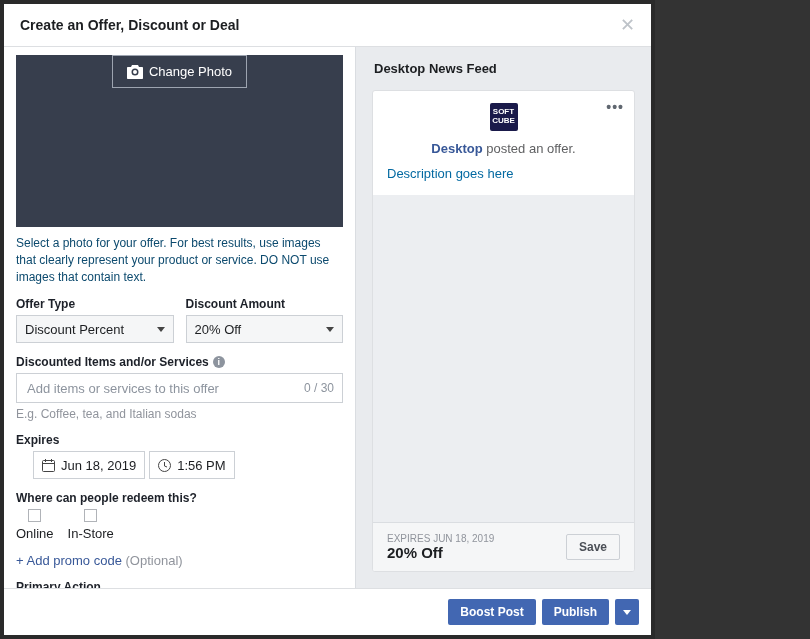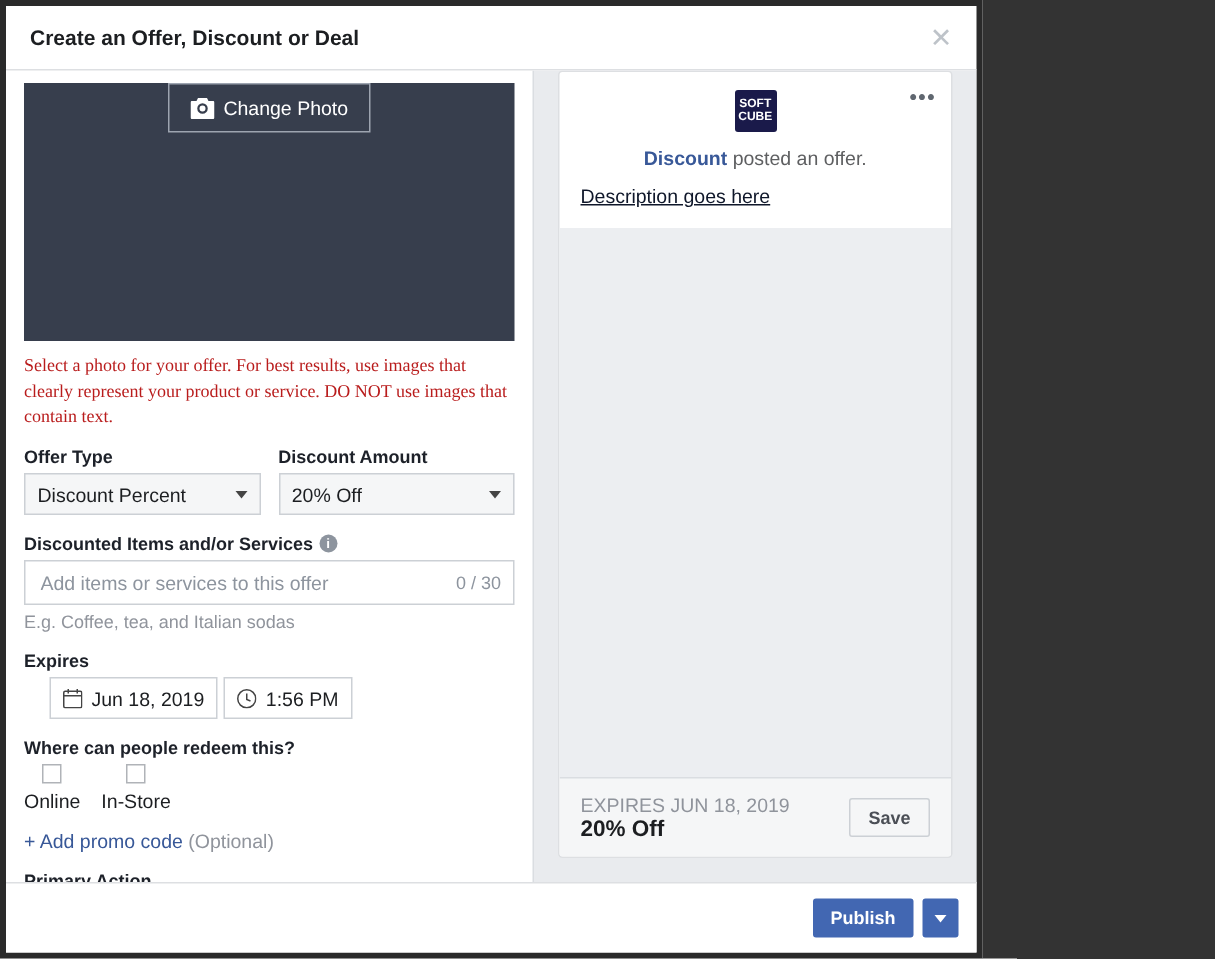--- a/index.html
+++ b/index.html
@@ -65,24 +65,23 @@
     padding: 8px 14px;
     display: flex;
     align-items: center;
     gap: 6px;
     cursor: pointer;
     font-size: 13px;
     background: transparent;
   }
   .help-text {
     font-size: 12px;
-    color: #b91c1c;
+    color: #0c4a6e;
     line-height: 1.4;
     margin-bottom: 12px;
-    font-family: Liberation Serif, serif;
   }
   .label-row {
     display: flex;
     gap: 12px;
   }
   .field-label {
     font-size: 12px;
     font-weight: bold;
     color: #1d2129;
     margin-bottom: 4px;
@@ -173,31 +172,31 @@
   }
   .logo {
     width:28px;height:28px;background:#1a1a4a;color:#fff;font-size:8px;font-weight:bold;
     display:flex;align-items:center;justify-content:center;text-align:center;line-height:1.1;
     border-radius:2px;
   }
   .post-title { font-size:13px; }
   .post-title .page-name { color:#385898; font-weight:bold; }
   .post-title .posted { color:#5e5f61; }
   .post-menu { position:absolute; right:10px; top:8px; color:#606770; font-weight:bold; letter-spacing:1px; cursor:pointer; font-size:14px;}
-  .post-desc { padding:6px 14px 14px 14px; color:#0f172a; font-size:13px;text-decoration:underline; }
+  .post-desc { padding:6px 14px 14px 14px; color:#0369a1; font-size:13px; }
   .post-body { flex:1; background:#eceef1; }
   .post-foot {
     border-top:1px solid #dadde1;
     background:#f5f6f7;
     padding:10px 14px;
     display:flex;
     align-items:center;
     justify-content:space-between;
   }
-  .expires-label{ font-size:13px; color:#90949c; text-transform:uppercase;text-align:right; }
+  .expires-label{ font-size:10px; color:#90949c; text-transform:uppercase;text-align:right; }
   .offer-amount{ font-size:15px; font-weight:bold; color:#1c1e21; }
   .save-btn{
     border:1px solid #ccd0d5; background:#f5f6f7; padding:5px 12px; font-size:12px; font-weight:bold;
     color:#4b4f56; cursor:pointer; border-radius:2px;
   }
 
   .modal-footer{
     border-top:1px solid #dddfe2;
     padding:10px 12px;
     display:flex;
@@ -314,43 +313,45 @@
         <div class="field-label">Primary Action</div>
         <div class="select-box" style="width:160px">
           <span>Save</span>
 
         </div>
       </div>
 
     </div>
 
     <div class="right-col">
+      <div class="preview-header">Desktop News Feed</div>
       <div class="preview-card">
         <div class="post-head">
           <div class="logo" style="white-space:pre">SOFT
 CUBE</div>
           <div class="post-title">
-            <span class="page-name">Discount</span><span class="posted"> posted an offer.</span>
+            <span class="page-name">Desktop</span><span class="posted"> posted an offer.</span>
           </div>
           <div class="post-menu">•••</div>
         </div>
         <div class="post-desc">Description goes here</div>
         <div class="post-body"></div>
         <div class="post-foot">
           <div>
             <div class="expires-label">EXPIRES JUN 18, 2019</div>
             <div class="offer-amount">20% Off</div>
           </div>
           <button class="save-btn">Save</button>
         </div>
       </div>
     </div>
 
   </div>
 
   <div class="modal-footer">
+    <button class="fb-btn">Boost Post</button>
     <button class="fb-btn">Publish</button>
     <button class="fb-btn caret">
         <span class="caret-down"></span>
       </button>
   </div>
 
 </div>
 
 </body></html>

